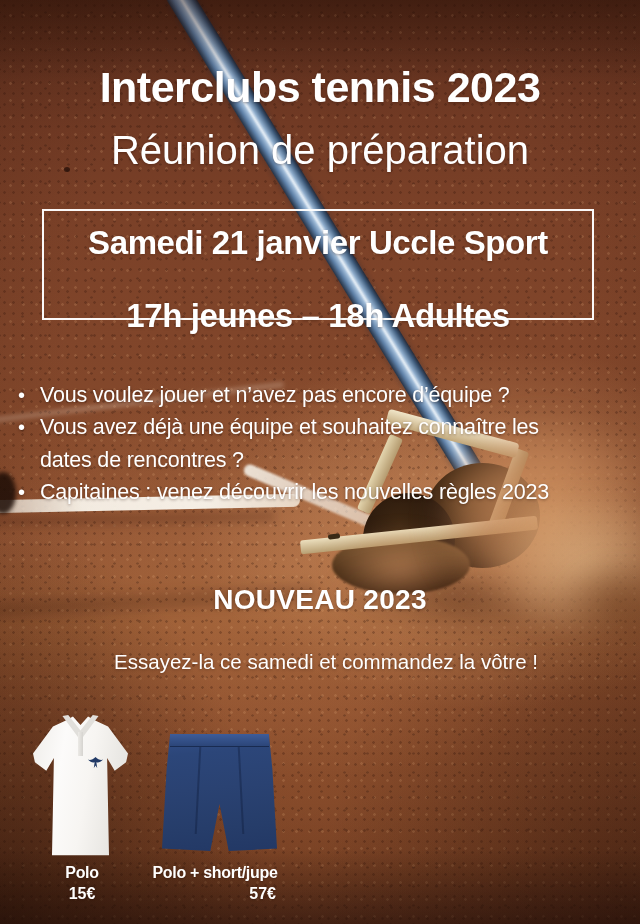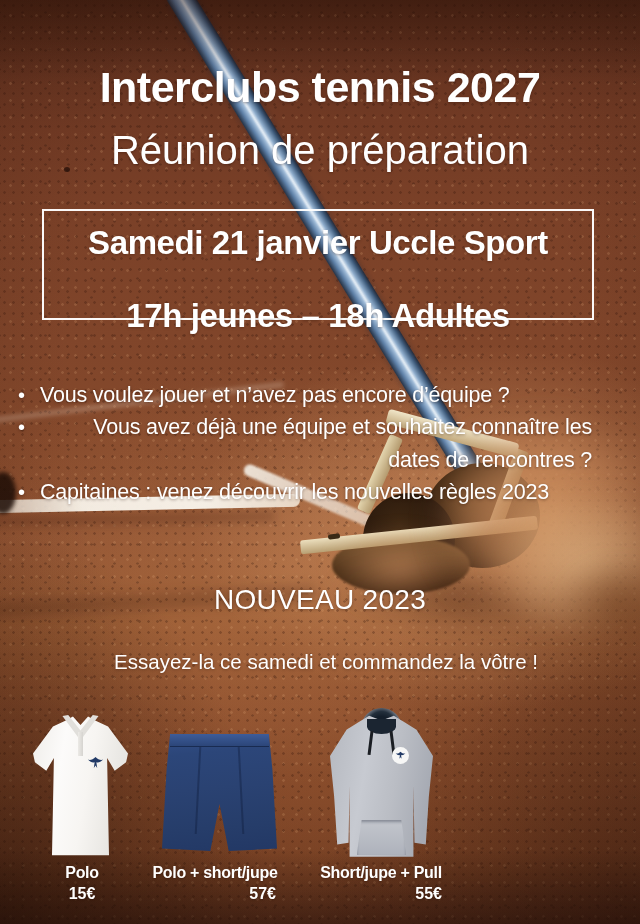--- a/index.html
+++ b/index.html
@@ -88,23 +88,23 @@
     border:2px solid rgba(255,255,255,.97);
     display:flex;flex-direction:column;align-items:center;justify-content:center;
     font-size:33px;font-weight:700;letter-spacing:-.4px;line-height:45px;
     text-shadow:0 1px 3px rgba(40,15,5,.35);position:absolute;
   }
   .event-box div{position:static;white-space:nowrap;margin-top:28px;}
 
   .bullets{left:14px;top:379px;width:578px;margin:0;padding:0;list-style:none;z-index:10;}
   .bullets li{position:static;display:flex;font-size:21.5px;line-height:32.4px;letter-spacing:-.2px;text-shadow:0 1px 3px rgba(40,15,5,.4);}
   .bullets .dot{position:static;flex:0 0 26px;padding-left:4px;font-size:20px;}
-  .bullets .bt{position:static;text-align:right;}
-
-  .nv-head{top:584px;font-size:28px;font-weight:400;letter-spacing:.3px;}
+  .bullets .bt{position:static;}
+
+  .nv-head{top:584px;font-size:28px;font-weight:700;letter-spacing:.3px;}
   .partner{top:616px;font-size:19.5px;letter-spacing:-.2px;margin:0;}
   .partner span,.partner b{position:static;}
   .cta{top:644px;font-size:20.5px;margin:6px;}
 
   
   .products{left:0;top:698px;width:640px;height:226px;z-index:10;}
   .product{top:0;height:226px;}
   .product .plabel{top:166px;left:0;width:100%;text-align:center;font-size:16px;font-weight:600;letter-spacing:-.3px;white-space:nowrap;text-shadow:0 1px 2px rgba(40,15,5,.4);}
   .product .pprice{top:187px;left:0;width:100%;text-align:center;font-size:16px;font-weight:600;text-shadow:0 1px 2px rgba(40,15,5,.4);}
   .p1{left:18px;width:128px;}
@@ -208,21 +208,21 @@
       <div class="slot"></div>
     </div>
     <div class="dust dust3"></div>
     <div class="dust dust4"></div>
     <div class="dust dust1"></div>
     <div class="dust dust2"></div>
     <div class="dust dust5"></div>
     <div class="vignette"></div>
   </div>
 
-  <h1 class="txt title">Interclubs tennis 2027</h1>
+  <h1 class="txt title">Interclubs tennis 2023</h1>
   <h2 class="txt subtitle">Réunion de préparation</h2>
 
   <div class="event-box">
     <div>Samedi 21 janvier Uccle Sport</div>
     <div>17h jeunes – 18h Adultes</div>
   </div>
 
   <ul class="bullets">
     <li>
       <span class="dot">•</span>
@@ -262,33 +262,16 @@
       <div class="garment shorts">
         <div class="sbody"></div>
         <div class="waist"></div>
         <div class="creaseL"></div>
         <div class="creaseR"></div>
       </div>
       <div class="plabel">Polo + short/jupe</div>
       <div class="pprice">57€</div>
     </div>
 
-    <div class="product p3">
-      <div class="garment hoodie">
-        <div class="hood"></div>
-        <div class="hbody"></div>
-        <div class="neck"></div>
-        <div class="stringL"></div>
-        <div class="stringR"></div>
-        <div class="pocket"></div>
-        <div class="hlogo">
-          <svg width="11" height="11" viewBox="0 0 20 20">
-              <path d="M10 3 C7 6.5 3 7 1 6 C4 9 7 10 9 9 L8 16 L10 13 L12 16 L11 9 C13 10 16 9 19 6 C17 7 13 6.5 10 3 Z" fill="#223a66"></path>
-            </svg>
-        </div>
-      </div>
-      <div class="plabel">Short/jupe + Pull</div>
-      <div class="pprice">55€</div>
-    </div>
 
 
   </div>
 </div>
 
 </body></html>

